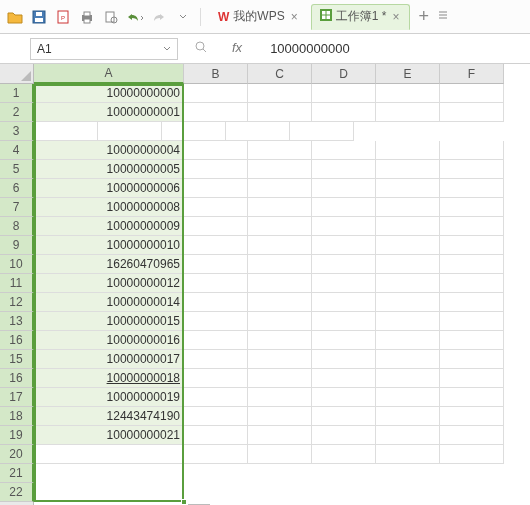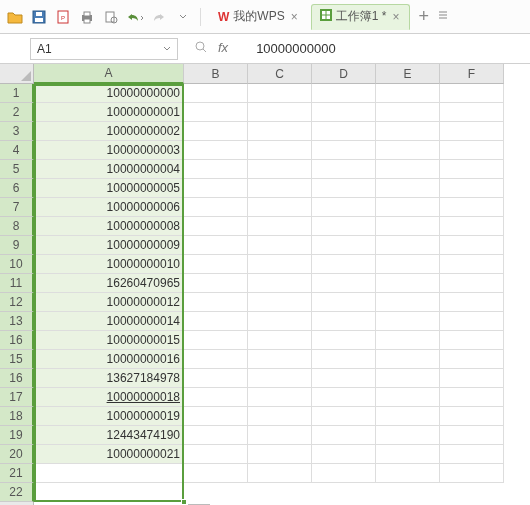--- a/index.html
+++ b/index.html
@@ -9,21 +9,21 @@
 .sep{width:1px;height:18px;background:#ddd;margin:0 2px}
 .tabbar{flex:1;display:flex;align-items:center;gap:2px;height:100%}
 .tab{display:flex;align-items:center;height:26px;padding:0 8px;gap:4px;border:1px solid transparent;border-radius:3px 3px 0 0;font-size:12px;color:#555}
 .tab.active{background:#e8f4e0;border-color:#b7d8a2;border-bottom-color:#e8f4e0}
 .tab-close{font-size:12px;color:#888;cursor:pointer;padding:0 2px}
 .plus{font-size:18px;color:#888;padding:0 6px;cursor:pointer}
 .menu-ic{width:14px;cursor:pointer}
 .fxbar{height:30px;border-bottom:1px solid #d0d0d0;display:flex;align-items:center;background:#fff}
 .namebox{width:148px;height:22px;margin:0 8px 0 30px;border:1px solid #ccc;display:flex;align-items:center;padding:0 6px;font-size:12px;background:#fff}
 .namebox span{flex:1}
-.fx-icns{display:flex;gap:10px;padding:0 8px;color:#999}
+.fx-icns{display:flex;gap:24px;padding:0 8px;color:#999}
 .fx-lbl{font-style:italic;color:#777;font-size:13px}
 .fx-val{flex:1;padding-left:20px;font-size:13px;color:#333}
 .grid{position:relative;height:441px;overflow:hidden}
 .corner{position:absolute;left:0;top:0;width:34px;height:20px;background:#e9e9e9;border-right:1px solid #bbb;border-bottom:1px solid #bbb;display:flex;align-items:flex-end;justify-content:flex-end;cursor:pointer}
 .corner svg{margin:0 2px 2px 0}
 .colheads{position:absolute;left:34px;top:0;right:0;height:20px;display:flex}
 .colhead{height:20px;border-right:1px solid #ccc;border-bottom:1px solid #bbb;background:#e9e9e9;display:flex;align-items:center;justify-content:center;font-size:12px;color:#555;cursor:pointer}
 .colhead.sel{background:#d4e8c8;border-bottom:2px solid #5a9e3d}
 .rowheads{position:absolute;left:0;top:20px;width:34px}
 .rowhead{width:34px;height:19px;border-right:1px solid #bbb;border-bottom:1px solid #ccc;background:#e9e9e9;display:flex;align-items:center;justify-content:center;font-size:12px;color:#555;cursor:pointer}
@@ -178,29 +178,20 @@
       </div>
       <div class="row">
         <div class="cell sel" style="width: 150px;">10000000001</div>
         <div class="cell" style="width: 64px;"></div>
         <div class="cell" style="width: 64px;"></div>
         <div class="cell" style="width: 64px;"></div>
         <div class="cell" style="width: 64px;"></div>
         <div class="cell" style="width: 64px;"></div>
       </div>
       <div class="row">
-        <div class="cell sel" style="width: 150px;">10000000002</div>
-        <div class="cell" style="width: 64px;"></div>
-        <div class="cell" style="width: 64px;"></div>
-        <div class="cell" style="width: 64px;"></div>
-        <div class="cell" style="width: 64px;"></div>
-        <div class="cell" style="width: 64px;"></div>
-      </div>
-      <div class="row">
-        <div class="cell sel" style="width: 150px;">10000000003</div>
         <div class="cell" style="width: 64px;"></div>
         <div class="cell" style="width: 64px;"></div>
         <div class="cell" style="width: 64px;"></div>
         <div class="cell" style="width: 64px;"></div>
         <div class="cell" style="width: 64px;"></div>
       </div>
       <div class="row">
         <div class="cell sel" style="width: 150px;">10000000004</div>
         <div class="cell" style="width: 64px;"></div>
         <div class="cell" style="width: 64px;"></div>
@@ -282,21 +273,21 @@
       </div>
       <div class="row">
         <div class="cell sel" style="width: 150px;">10000000016</div>
         <div class="cell" style="width: 64px;"></div>
         <div class="cell" style="width: 64px;"></div>
         <div class="cell" style="width: 64px;"></div>
         <div class="cell" style="width: 64px;"></div>
         <div class="cell" style="width: 64px;"></div>
       </div>
       <div class="row">
-        <div class="cell sel" style="width: 150px;">13627184978</div>
+        <div class="cell sel" style="width: 150px;">10000000017</div>
         <div class="cell" style="width: 64px;"></div>
         <div class="cell" style="width: 64px;"></div>
         <div class="cell" style="width: 64px;"></div>
         <div class="cell" style="width: 64px;"></div>
         <div class="cell" style="width: 64px;"></div>
       </div>
       <div class="row">
         <div class="cell sel" style="width: 150px; text-decoration: underline;">10000000018</div>
         <div class="cell" style="width: 64px;"></div>
         <div class="cell" style="width: 64px;"></div>

